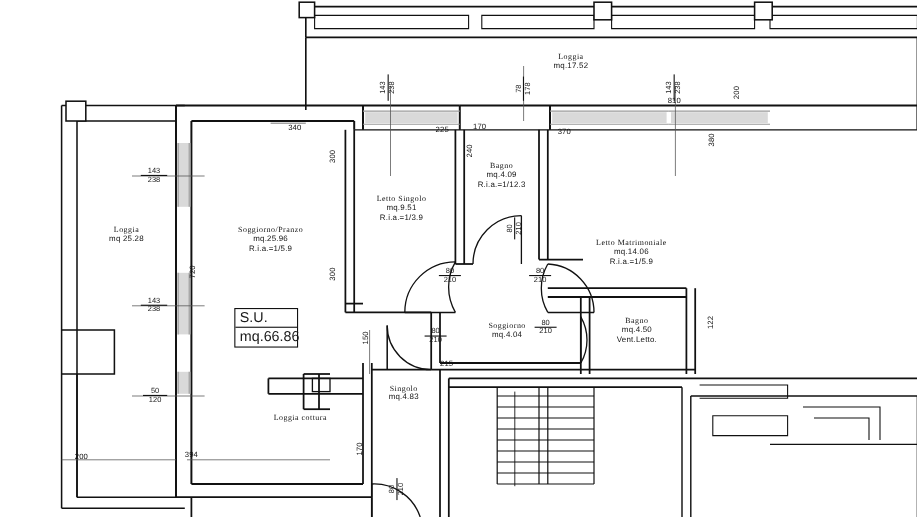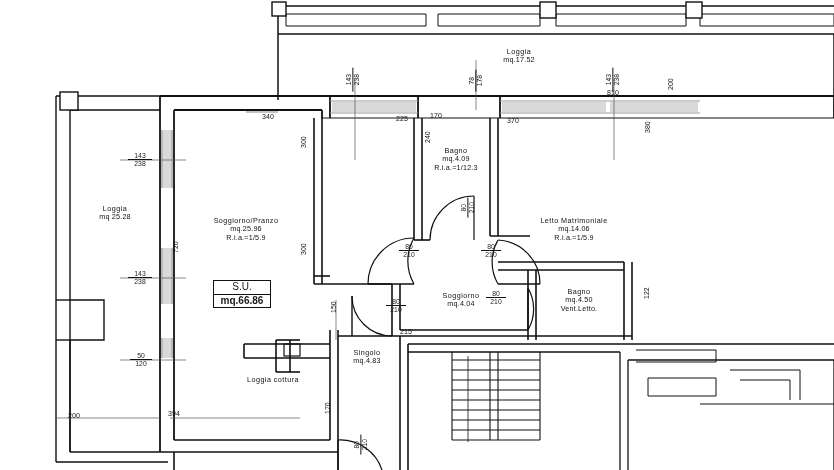--- a/index.html
+++ b/index.html
@@ -4,31 +4,31 @@
 <style>
   html,body{margin:0;padding:0;background:#ffffff;}
   body{width:834px;height:470px;overflow:hidden;
        font-family:"Liberation Sans", sans-serif;color:#1a1a1a;}
   #plan{position:relative;width:834px;height:470px;background:#fff;}
   #plan svg{position:absolute;left:0;top:0;}
   .lbl{position:absolute;text-align:center;line-height:1.18;
        font-family:"Liberation Sans", sans-serif;color:#111;
        white-space:nowrap;letter-spacing:.2px;}
   .room{font-size:7.2px;}
-  .room .nm{letter-spacing:.45px;}
+  .room .nm{letter-spacing:.45px;font-family:Liberation Serif, serif;}
   .dim{font-size:7px;letter-spacing:.1px;}
   .dim.vert{transform:rotate(-90deg);transform-origin:50% 50%;}
   .frac{position:absolute;text-align:center;font-size:6.8px;line-height:1.05;}
   .frac .top{display:block;}
   .frac .bot{display:block;border-top:1px solid #111;}
   .frac.vert{transform:rotate(-90deg);transform-origin:50% 50%;}
   .subox{position:absolute;border:1px solid #111;background:#fff;
-         text-align:center;font-size:10px;line-height:1.25;}
+         text-align:left;font-size:13px;line-height:1.25;}
   .subox .r1{border-bottom:1px solid #111;padding:0 4px;}
-  .subox .r2{padding:0 4px;font-weight:bold;}
+  .subox .r2{padding:0 4px;}
 </style>
 </head>
 <body>
 
 <div id="plan">
 
   <svg width="834" height="470" viewBox="0 0 834 470">
     <defs>
       <pattern id="hatch" width="4" height="4" patternUnits="userSpaceOnUse">
         <rect width="4" height="4" fill="#ffffff"></rect>
@@ -228,26 +228,31 @@
       <path d="M56,418 L160,418"></path>
       <path d="M170,418 L300,418"></path>
     </g>
   </svg>
 
   <div class="lbl room" style="left:84px;top:205px;width:62px;">
     <div class="nm">Loggia</div>
     <div>mq 25.28</div>
   </div>
 
-  <div class="lbl room" style="left:198px;top:217px;width:96px;">
+  <div class="lbl room" style="left:198px;top:205px;width:96px;">
     <div class="nm">Soggiorno/Pranzo</div>
     <div>mq.25.96</div>
     <div>R.i.a.=1/5.9</div>
   </div>
 
+  <div class="lbl room" style="left:322px;top:177px;width:86px;">
+    <div class="nm">Letto Singolo</div>
+    <div>mq.9.51</div>
+    <div>R.i.a.=1/3.9</div>
+  </div>
 
   <div class="lbl room" style="left:420px;top:147px;width:72px;">
     <div class="nm">Bagno</div>
     <div>mq.4.09</div>
     <div>R.i.a.=1/12.3</div>
   </div>
 
   <div class="lbl room" style="left:519px;top:177px;width:110px;margin-top:40px;">
     <div class="nm">Letto Matrimoniale</div>
     <div>mq.14.06</div>

